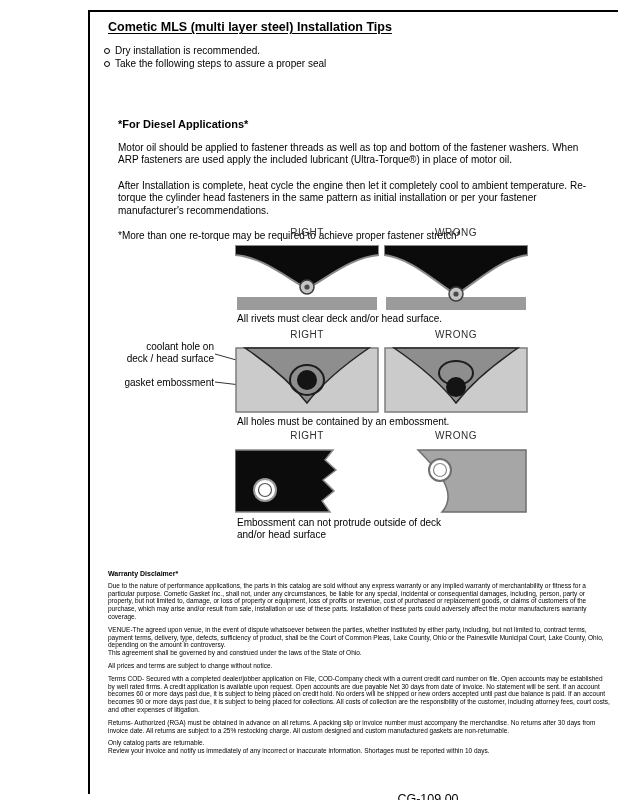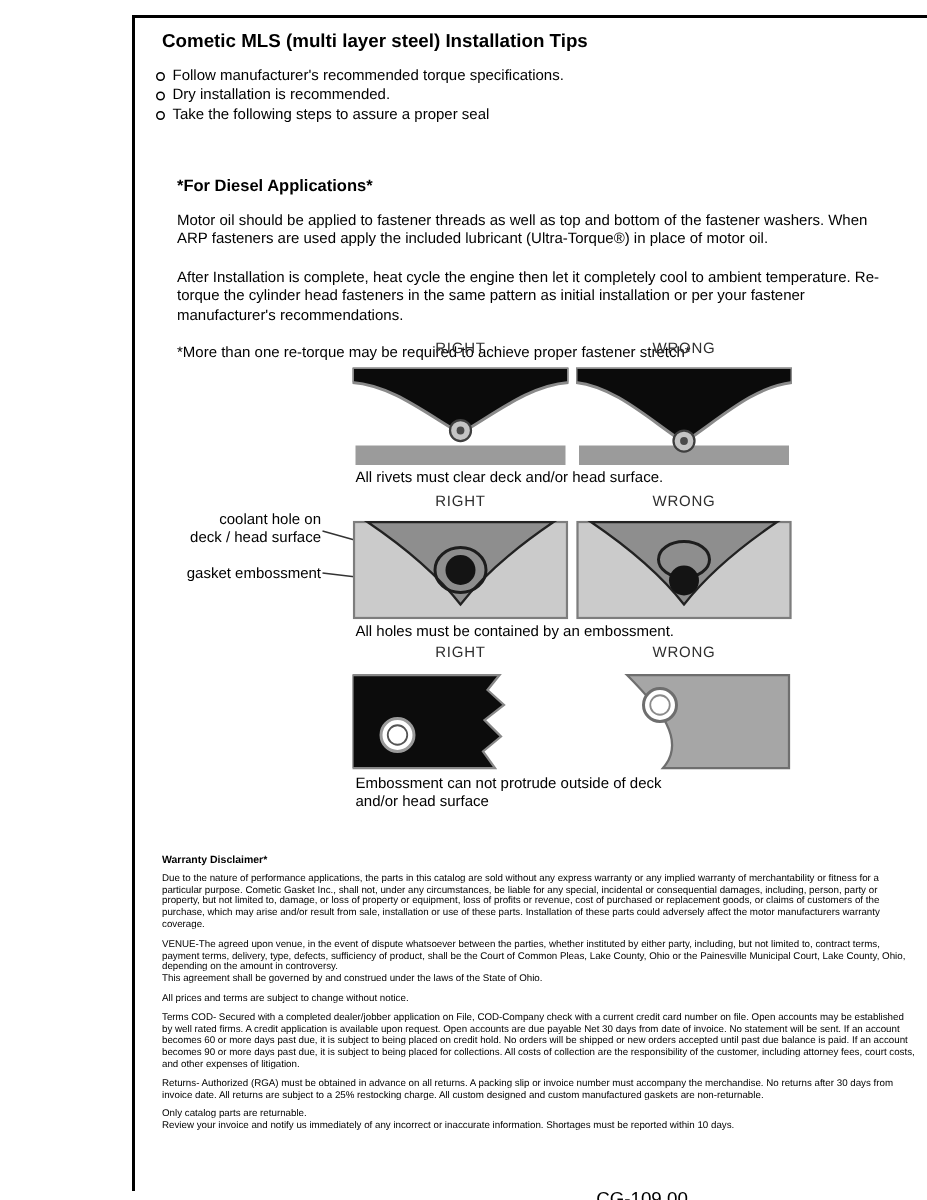--- a/index.html
+++ b/index.html
@@ -4,21 +4,21 @@
 <style>
   html,body{margin:0;padding:0;}
   body{
     width:618px;height:800px;position:relative;overflow:hidden;
     background:#ffffff;color:#000;
     font-family:"Liberation Sans", sans-serif;
   }
   .frame{position:absolute;left:88px;top:10px;width:528px;height:782px;
     border-top:2px solid #000;border-left:2px solid #000;}
   .title{position:absolute;left:108px;top:20px;margin:0;
-    font-size:12.5px;font-weight:bold;text-underline-offset:2px;}
+    font-size:12.5px;font-weight:bold;text-decoration:underline;text-underline-offset:2px;}
   .bullets{position:absolute;left:104px;top:44px;margin:0;padding:0;list-style:none;
     font-size:10px;line-height:13px;width:505px;}
   .bullets li{display:flex;align-items:flex-start;}
   .bullets li.sub{margin-left:13px;}
   .dot-o{width:4px;height:4px;border:1px solid #000;border-radius:50%;margin:4px 5px 0 0;flex:none;}
   .dot-f{width:4px;height:4px;background:#000;border-radius:50%;margin:4px 5px 0 0;flex:none;}
   .diesel{position:absolute;left:118px;top:118px;width:482px;font-size:10px;line-height:12.5px;}
   .diesel h2{font-size:11px;margin:0 0 11px;}
   .diesel p{margin:0 0 13px;}
   .dg-label{position:absolute;width:144px;text-align:center;font-size:10px;
@@ -39,24 +39,20 @@
 </head>
 <body>
 
 <div>
 
   <div class="frame"></div>
 
   <h1 class="title">Cometic MLS (multi layer steel) Installation Tips</h1>
 
   <ul class="bullets">
-    <li>
-      <span class="dot-o"></span>
-      <span>Follow manufacturer's recommended torque specifications.</span>
-    </li>
     <li>
       <span class="dot-o"></span>
       <span>Dry installation is recommended.</span>
     </li>
     <li>
       <span class="dot-o"></span>
       <span>Take the following steps to assure a proper seal</span>
     </li>
   </ul>
 

